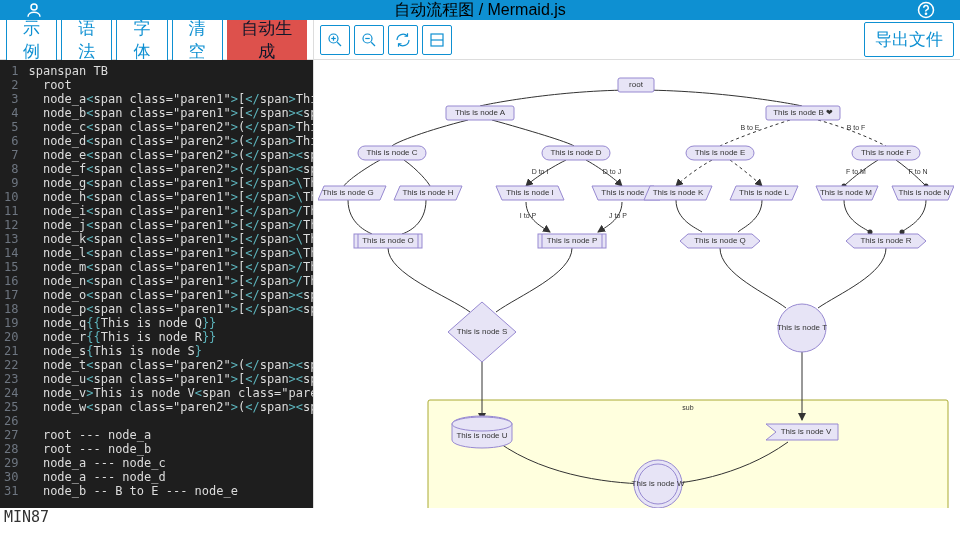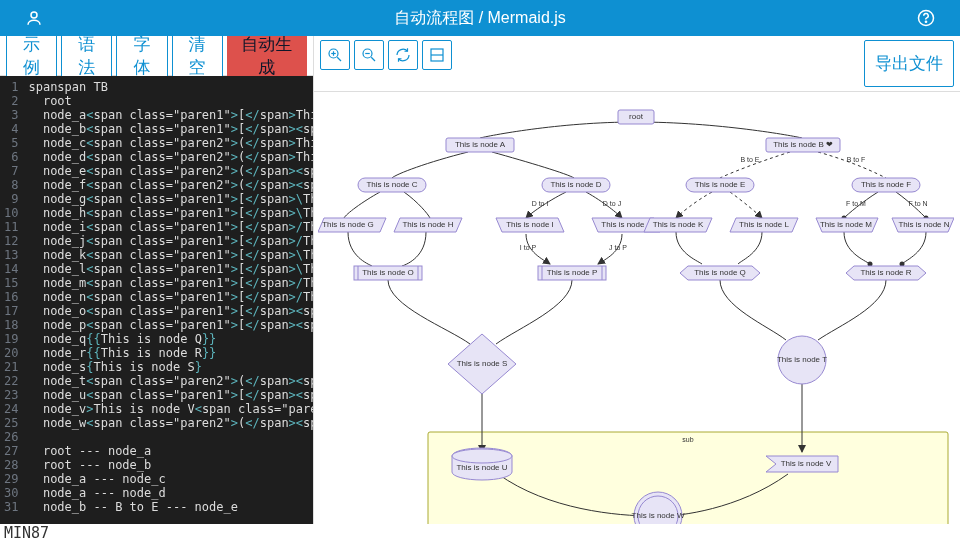--- a/index.html
+++ b/index.html
@@ -1,31 +1,31 @@
 <!DOCTYPE html>
 <html><head>
 <meta charset="utf-8">
 <style>
 *{box-sizing:border-box;margin:0;padding:0}
 body{font-family:"Microsoft YaHei",Arial,sans-serif;font-size:13px;width:960px;height:540px;overflow:hidden;background:#fff;position:relative}
-.header{height:36px;background:#0e90d2;color:#ffffff;display:flex;align-items:center;padding:0 24px;position:relative}
+.header{height:20px;background:#0e90d2;color:#000000;display:flex;align-items:center;padding:0 24px;position:relative}
 .header .title{flex:1;text-align:center;font-size:16px}
 .header .icon{width:20px;height:20px;display:flex;align-items:center;justify-content:center}
 .main{display:flex;height:calc(540px - 36px - 16px)}
 .left{width:314px;display:flex;flex-direction:column;border-right:1px solid #ddd}
 .toolbar-l{height:40px;display:flex;align-items:center;padding:4px 6px;gap:4px;border-bottom:1px solid #ddd;background:#fff}
 .btn{border:1px solid #0e90d2;color:#0e90d2;background:#fff;padding:5px 10px;font-size:17px;cursor:pointer;border-radius:2px}
 .btn-primary{background:#dd514c;color:#0f172a;border-color:#dd514c;margin-left:auto}
 .editor{flex:1;background:#1e1e1e;color:#eee;font-family:Consolas,monospace;font-size:12px;line-height:14px;overflow:auto;display:flex}
 .gutter{background:#1e1e1e;color:#6e7681;text-align:right;padding:4px 6px 4px 4px;user-select:none}
 .code{padding:4px 6px 4px 4px;white-space:pre}
 .kw{color:#dcdcdc}
 .paren3{color:#5db5bd}
 .right{flex:1;display:flex;flex-direction:column}
-.toolbar-r{height:56px;display:flex;padding:4px 6px;gap:4px;border-bottom:1px solid #ddd}
+.toolbar-r{height:40px;display:flex;align-items:center;padding:4px 6px;gap:4px;border-bottom:1px solid #ddd}
 .ibtn{width:30px;height:30px;border:1px solid #0e90d2;color:#0e90d2;background:#fff;display:flex;align-items:center;justify-content:center;cursor:pointer;border-radius:2px}
 .ibtn svg{stroke:#0e90d2;fill:none;stroke-width:1.6}
 .canvas{flex:1;background:#fff;position:relative;overflow:hidden}
 .canvas svg{position:absolute;top:4px;left:4px}
 .node{fill:#e7e4f6;stroke:#9789d1;stroke-width:1}
 .nlabel{font-size:8px;fill:#333;text-anchor:middle;dominant-baseline:middle;font-family:Arial}
 .elabel{font-size:7px;fill:#333;text-anchor:middle;dominant-baseline:middle}
 .edge{stroke:#333;stroke-width:1;fill:none}
 .dash{stroke-dasharray:3 3}
 .sub{fill:#ffffde;stroke:#aaaa33;stroke-width:1}

